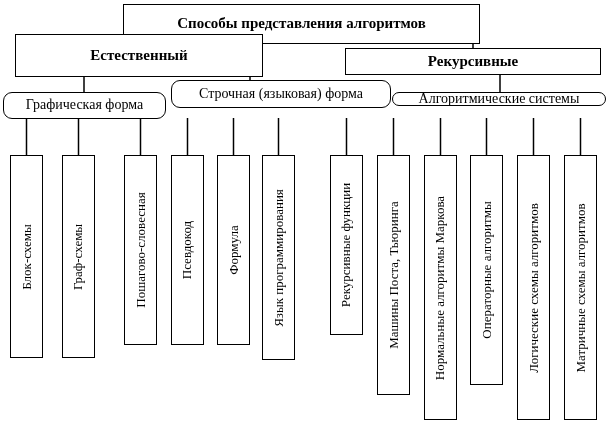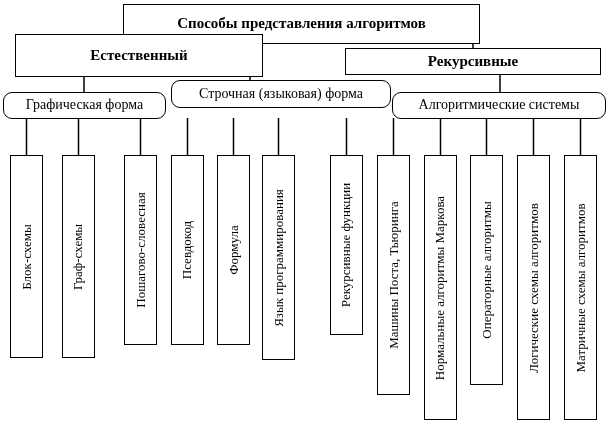--- a/index.html
+++ b/index.html
@@ -73,21 +73,21 @@
     </g>
   </svg>
 
   <div class="hbox bold lvl1" style="left:123px;top:4px;width:357px;height:40px">Способы представления алгоритмов</div>
 
   <div class="hbox bold lvl2" style="left:15px;top:34px;width:248px;height:43px">Естественный</div>
   <div class="hbox bold lvl2" style="left:345px;top:48px;width:256px;height:27px">Рекурсивные</div>
 
   <div class="hbox lvl3" style="left:3px;top:92px;width:163px;height:27px">Графическая форма</div>
   <div class="hbox lvl3" style="left:171px;top:80px;width:220px;height:28px">Строчная (языковая) форма</div>
-  <div class="hbox lvl3" style="left:392px;top:92px;width:214px;height:27px">Алгоритмические системы</div>
+  <div class="hbox lvl3" style="left:392px;top:92px;width:214px;height:14px">Алгоритмические системы</div>
 
   <div class="vbox" style="left:10px;top:155px;width:33px;height:203px">
     <span>Блок-схемы</span>
   </div>
   <div class="vbox" style="left:62px;top:155px;width:33px;height:203px">
     <span>Граф-схемы</span>
   </div>
   <div class="vbox" style="left:124px;top:155px;width:33px;height:190px">
     <span>Пошагово-словесная</span>
   </div>

